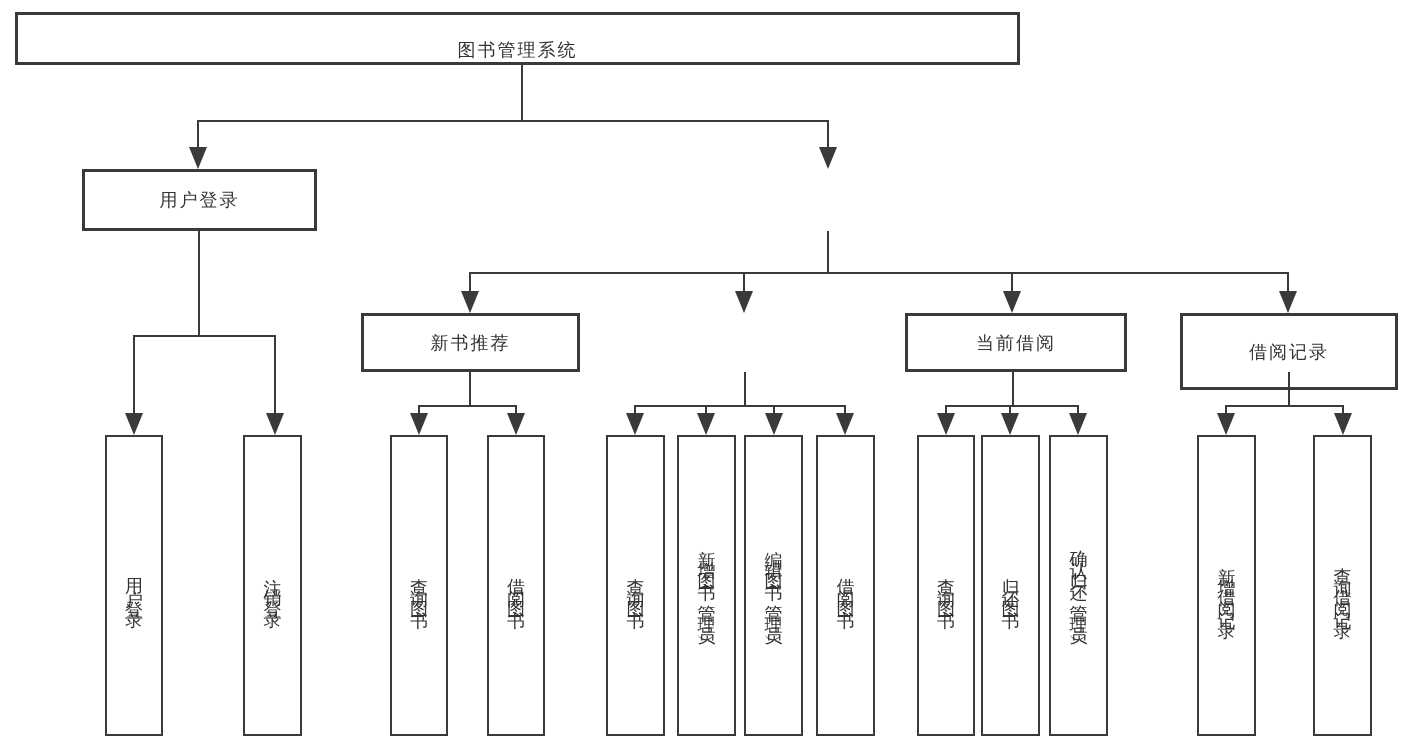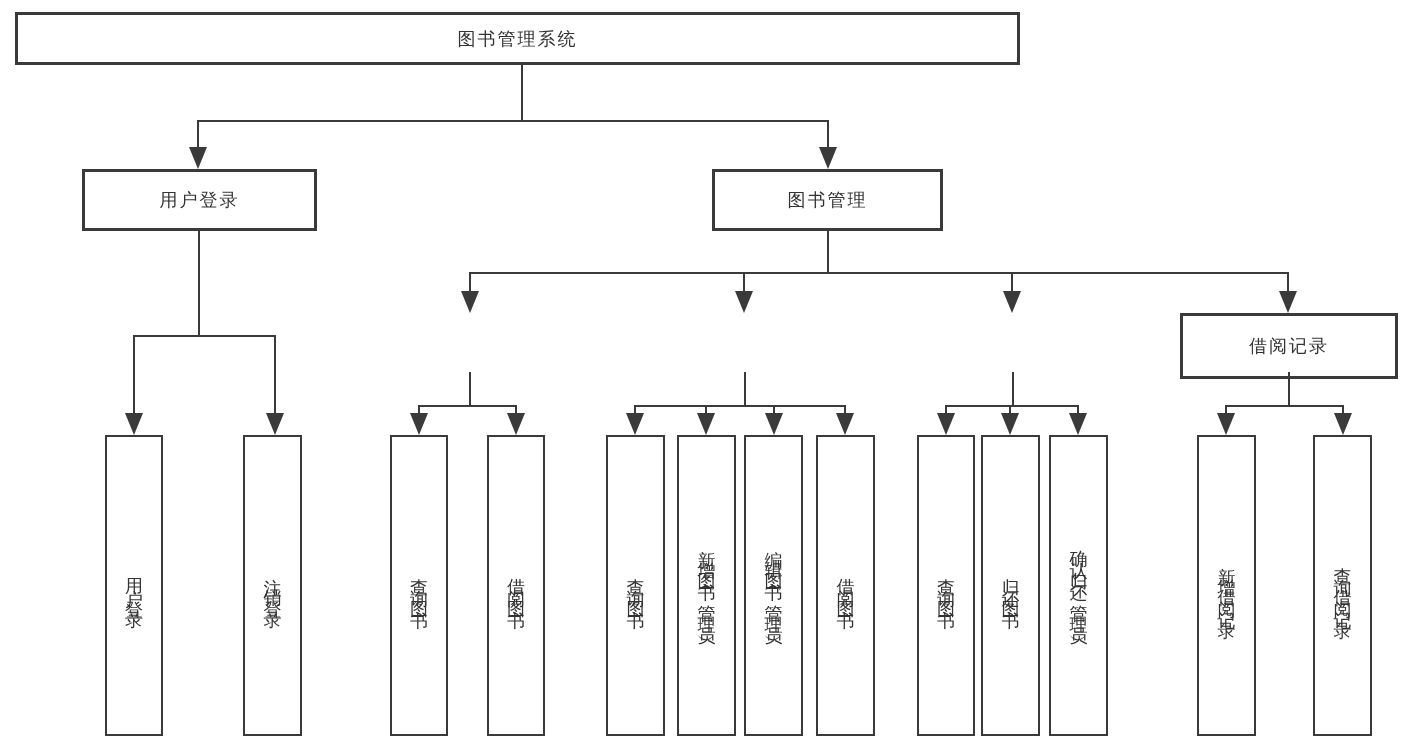--- a/index.html
+++ b/index.html
@@ -81,49 +81,52 @@
     text-shadow: 0 0 2px #ffffff;
     z-index: 5;
     letter-spacing: 0.5px;
   }
 </style>
 </head>
 <body>
 
 <div class="canvas">
 
-  <div class="box hlabel" style="left:15px; top:12px; width:1005px; height:53px;">
+  <div class="box hlabel" style="left:15px; top:12px; width:1005px; height:53px;align-items:flex-end;">
     <span>图书管理系统</span>
   </div>
 
   <div class="v" style="left:521px; top:65px; height:56px;"></div>
   <div class="h" style="left:197px; top:120px; width:632px;"></div>
   <div class="arrow" style="left:189px; top:121px; height:48px;"></div>
   <div class="arrow" style="left:819px; top:121px; height:48px;"></div>
 
   <div class="box hlabel" style="left:82px; top:169px; width:235px; height:62px;">
     <span>用户登录</span>
-  </div>
-  <div class="box hlabel" style="left:712px; top:169px; width:231px; height:62px;">
-    <span>图书管理</span>
   </div>
 
   <div class="v" style="left:198px; top:231px; height:105px;"></div>
   <div class="h" style="left:133px; top:335px; width:143px;"></div>
   <div class="arrow" style="left:125px; top:336px; height:99px;"></div>
   <div class="arrow" style="left:266px; top:336px; height:99px;"></div>
 
   <div class="v" style="left:827px; top:231px; height:43px;"></div>
   <div class="h" style="left:469px; top:272px; width:820px;"></div>
   <div class="arrow" style="left:461px; top:273px; height:40px;"></div>
   <div class="arrow" style="left:735px; top:273px; height:40px;"></div>
   <div class="arrow" style="left:1003px; top:273px; height:40px;"></div>
   <div class="arrow" style="left:1279px; top:273px; height:40px;"></div>
 
-  <div class="box hlabel" style="left:1180px; top:313px; width:218px; height:66px;">
+  <div class="box hlabel" style="left:361px; top:313px; width:219px; height:59px;">
+    <span>新书推荐</span>
+  </div>
+  <div class="box hlabel" style="left:905px; top:313px; width:222px; height:59px;">
+    <span>当前借阅</span>
+  </div>
+  <div class="box hlabel" style="left:1180px; top:313px; width:218px; height:77px;">
     <span>借阅记录</span>
   </div>
 
   <div class="v" style="left:469px; top:372px; height:34px;"></div>
   <div class="h" style="left:418px; top:405px; width:99px;"></div>
   <div class="arrow" style="left:410px; top:406px; height:29px;"></div>
   <div class="arrow" style="left:507px; top:406px; height:29px;"></div>
 
   <div class="v" style="left:744px; top:372px; height:34px;"></div>
   <div class="h" style="left:634px; top:405px; width:212px;"></div>

